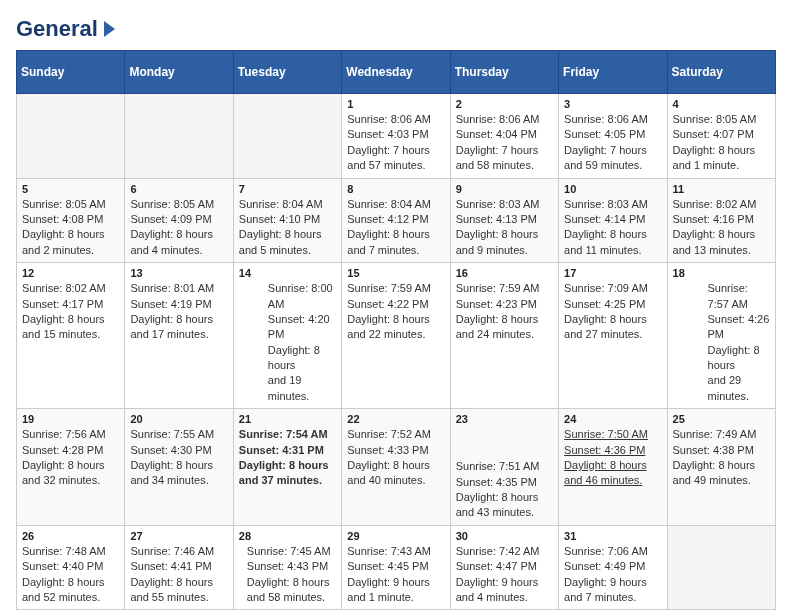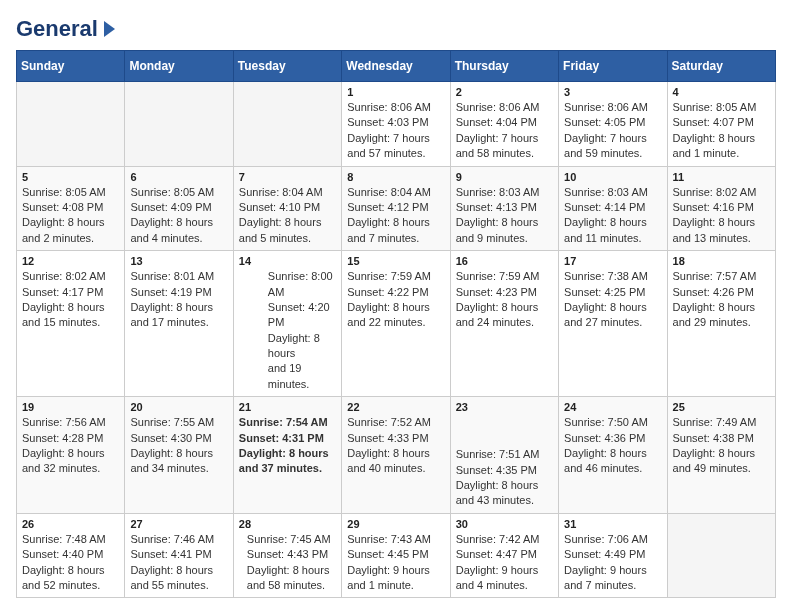--- a/index.html
+++ b/index.html
@@ -37,21 +37,21 @@
     table {
       width: 100%;
       border-collapse: collapse;
       table-layout: fixed;
     }
     thead th {
       background-color: #2e5fa3;
       color: #fff;
       font-size: 12px;
       font-weight: bold;
-      padding: 8px 4px;
+      padding: 14px 4px;
       text-align: left;
       border: 1px solid #1e4a8a;
     }
     tbody td {
       border: 1px solid #ccc;
       vertical-align: top;
       padding: 4px 5px;
       font-size: 9.5px;
       color: #222;
       height: 80px;
@@ -224,28 +224,28 @@
         </td>
         <td>
           <div class="day-number">16</div>
           <div class="day-info" style="white-space: pre-line;">Sunrise: 7:59 AM
 Sunset: 4:23 PM
 Daylight: 8 hours
 and 24 minutes.</div>
         </td>
         <td>
           <div class="day-number">17</div>
-          <div class="day-info" style="white-space: pre-line;">Sunrise: 7:38 AM
+          <div class="day-info" style="white-space: pre-line;">Sunrise: 7:09 AM
 Sunset: 4:25 PM
 Daylight: 8 hours
 and 27 minutes.</div>
         </td>
         <td>
           <div class="day-number">18</div>
-          <div class="day-info" style="white-space: pre-line;">Sunrise: 7:57 AM
+          <div class="day-info" style="white-space: pre-line; margin-left: 35px;">Sunrise: 7:57 AM
 Sunset: 4:26 PM
 Daylight: 8 hours
 and 29 minutes.</div>
         </td>
       </tr>
       <tr>
         <td>
           <div class="day-number">19</div>
           <div class="day-info" style="white-space: pre-line;">Sunrise: 7:56 AM
 Sunset: 4:28 PM
@@ -275,21 +275,21 @@
         </td>
         <td>
           <div class="day-number">23</div>
           <div class="day-info" style="white-space: pre-line; margin-top: 34px;">Sunrise: 7:51 AM
 Sunset: 4:35 PM
 Daylight: 8 hours
 and 43 minutes.</div>
         </td>
         <td>
           <div class="day-number">24</div>
-          <div class="day-info" style="white-space: pre-line;">Sunrise: 7:50 AM
+          <div class="day-info" style="white-space: pre-line; text-decoration: underline;">Sunrise: 7:50 AM
 Sunset: 4:36 PM
 Daylight: 8 hours
 and 46 minutes.</div>
         </td>
         <td>
           <div class="day-number">25</div>
           <div class="day-info" style="white-space: pre-line;">Sunrise: 7:49 AM
 Sunset: 4:38 PM
 Daylight: 8 hours
 and 49 minutes.</div>

